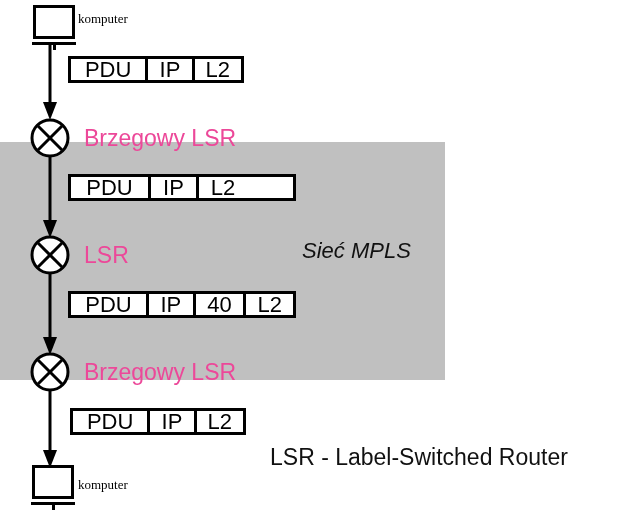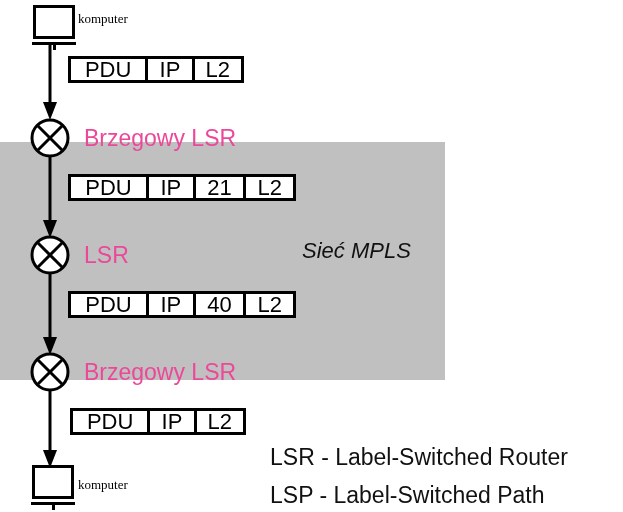--- a/index.html
+++ b/index.html
@@ -156,21 +156,20 @@
   <div class="node-label" style="left:84px; top:127px;">Brzegowy LSR</div>
 
   <svg class="arrow" style="left:38px; top:156px;" width="24" height="84">
     <line x1="12" y1="0" x2="12" y2="70" stroke="#000000" stroke-width="3"></line>
     <polygon points="12,82 5,64 19,64" fill="#000000"></polygon>
   </svg>
 
   <div class="packet" style="left:68px; top:174px; width:228px;">
     <div class="cell" style="width:80px;">PDU</div>
     <div class="cell" style="width:48px;">IP</div>
-    <div class="cell" style="width:52px;">21</div>
     <div class="cell" style="width:48px;">L2</div>
   </div>
 
   <svg class="router" style="left:30px; top:235px;" width="40" height="40">
     <circle cx="20" cy="20" r="18" fill="#ffffff" stroke="#000000" stroke-width="3"></circle>
     <line x1="8" y1="8" x2="32" y2="32" stroke="#000000" stroke-width="3"></line>
     <line x1="32" y1="8" x2="8" y2="32" stroke="#000000" stroke-width="3"></line>
   </svg>
   <div class="node-label" style="left:84px; top:244px;text-align:right;">LSR</div>
 
@@ -205,15 +204,14 @@
   </div>
 
   <div class="computer" style="left:32px; top:465px;">
     <div class="screen"></div>
     <div class="base"></div>
     <div class="stem"></div>
   </div>
   <div class="small-label" style="left:78px; top:478px;">komputer</div>
 
   <div class="legend-line" style="left:270px; top:446px;">LSR - Label-Switched Router</div>
-  <div class="legend-line" style="left:270px; top:484px;">LSP - Label-Switched Path</div>
 
 </div>
 
 </body></html>

